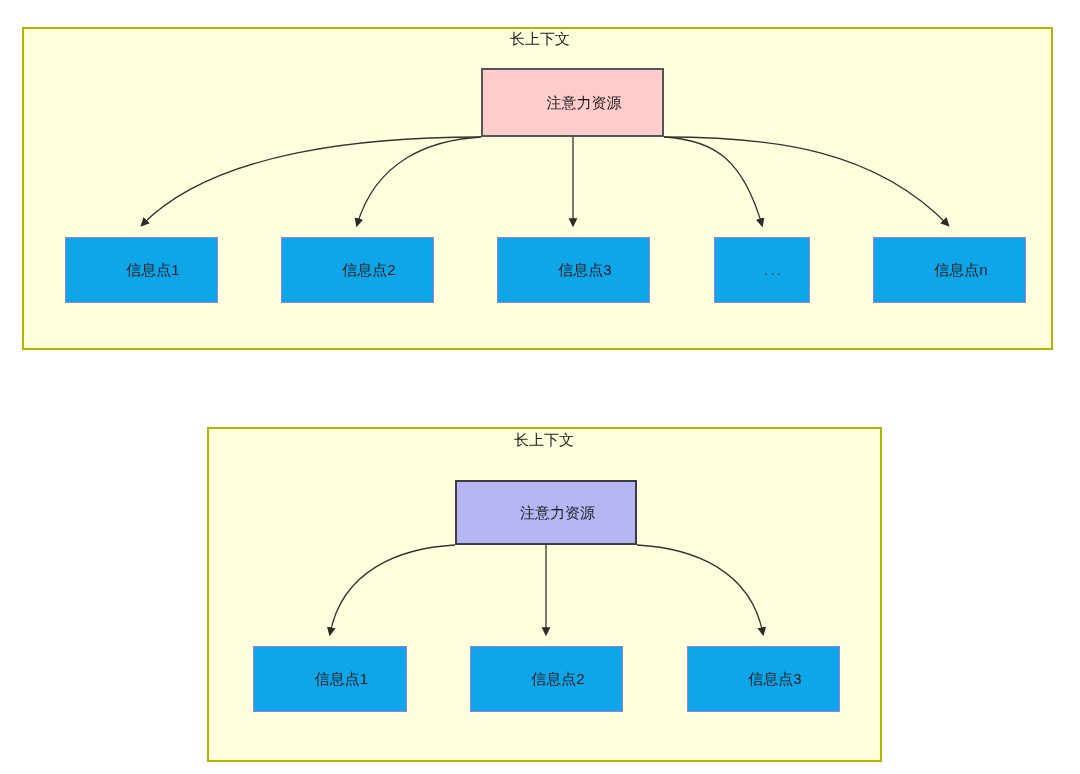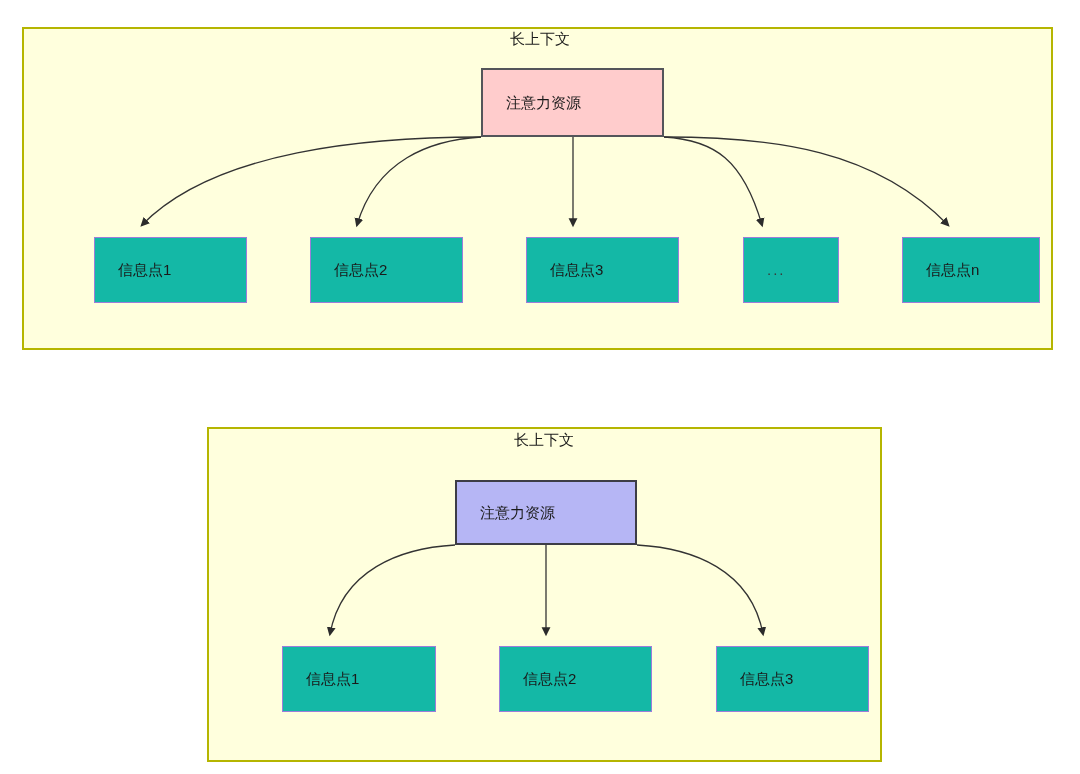--- a/index.html
+++ b/index.html
@@ -39,38 +39,38 @@
     font-size: 15px;
     color: #1a1a1a;
     line-height: 18px;
     white-space: nowrap;
   }
   .node {
     position: absolute;
     box-sizing: border-box;
     display: flex;
     align-items: center;
+    justify-content: center;
     font-size: 15px;
     color: #1a1a1a;
     line-height: 1.2;
     white-space: nowrap;
     padding-left: 23px;
   }
   .node-root-long {
     background: #ffcccc;
     border: 2px solid #54555a;
   }
   .node-root-short {
     background: #b6b6f5;
     border: 2px solid #3d3d46;
   }
   .node-info {
-    background: #14b8a6;
+    background: #0ea5e9;
     border: 1.6px solid #9b7ddb;
-    margin-left: 29px;
   }
   .node-ellipsis {
     letter-spacing: 2px;
     color: #3a3a3a;
     font-size: 15px;
   }
 </style>
 </head>
 <body>
 
@@ -107,21 +107,21 @@
   </div>
 
   <div class="node node-info" style="left:497px; top:237px; width:153px; height:66px;">
     <span>信息点3</span>
   </div>
 
   <div class="node node-info" style="left:714px; top:237px; width:96px; height:66px;">
     <span class="node-ellipsis">...</span>
   </div>
 
-  <div class="node node-info" style="left:873px; top:237px; width:138px; height:66px;">
+  <div class="node node-info" style="left:873px; top:237px; width:153px; height:66px;">
     <span>信息点n</span>
   </div>
 
   <div class="container-box" style="left:207px; top:427px; width:675px; height:335px;"></div>
 
   <div class="container-title" style="left:444px; top:431px; width:200px;">长上下文</div>
 
   <svg class="svg-layer" viewBox="0 0 1080 774" width="1080" height="774">
 
     <path d="M455,545 C400,548 342,570 330,634" fill="none" stroke="#333333" stroke-width="1.3" marker-end="url(#arrowhead-dark)"></path>

